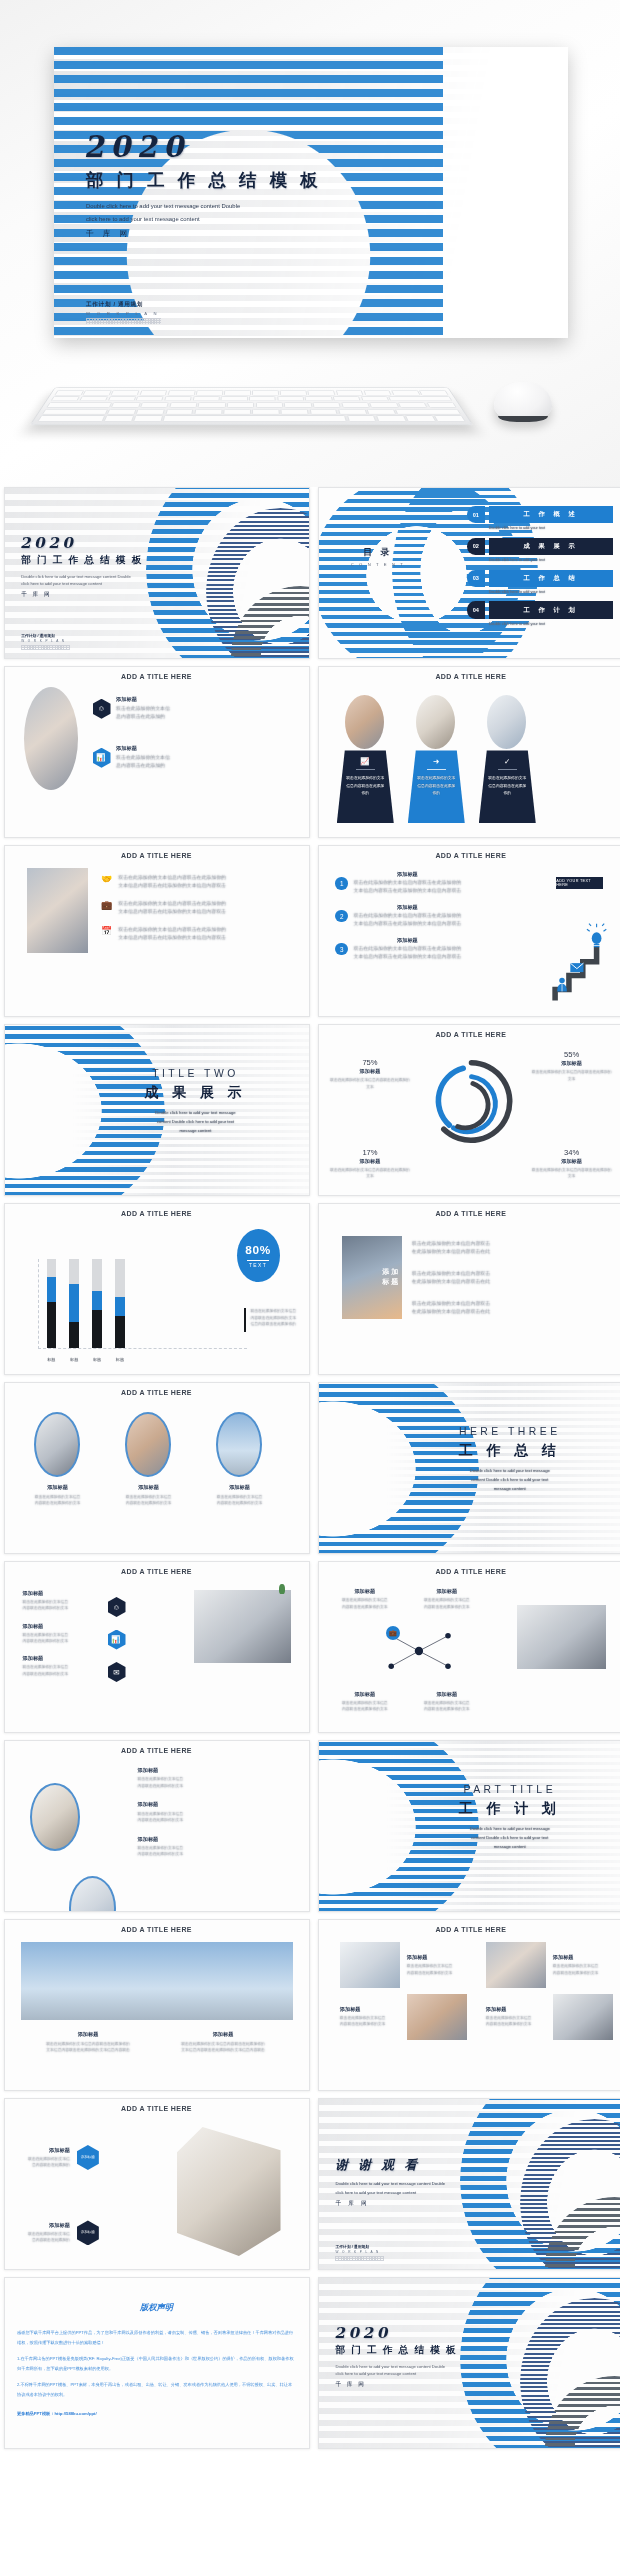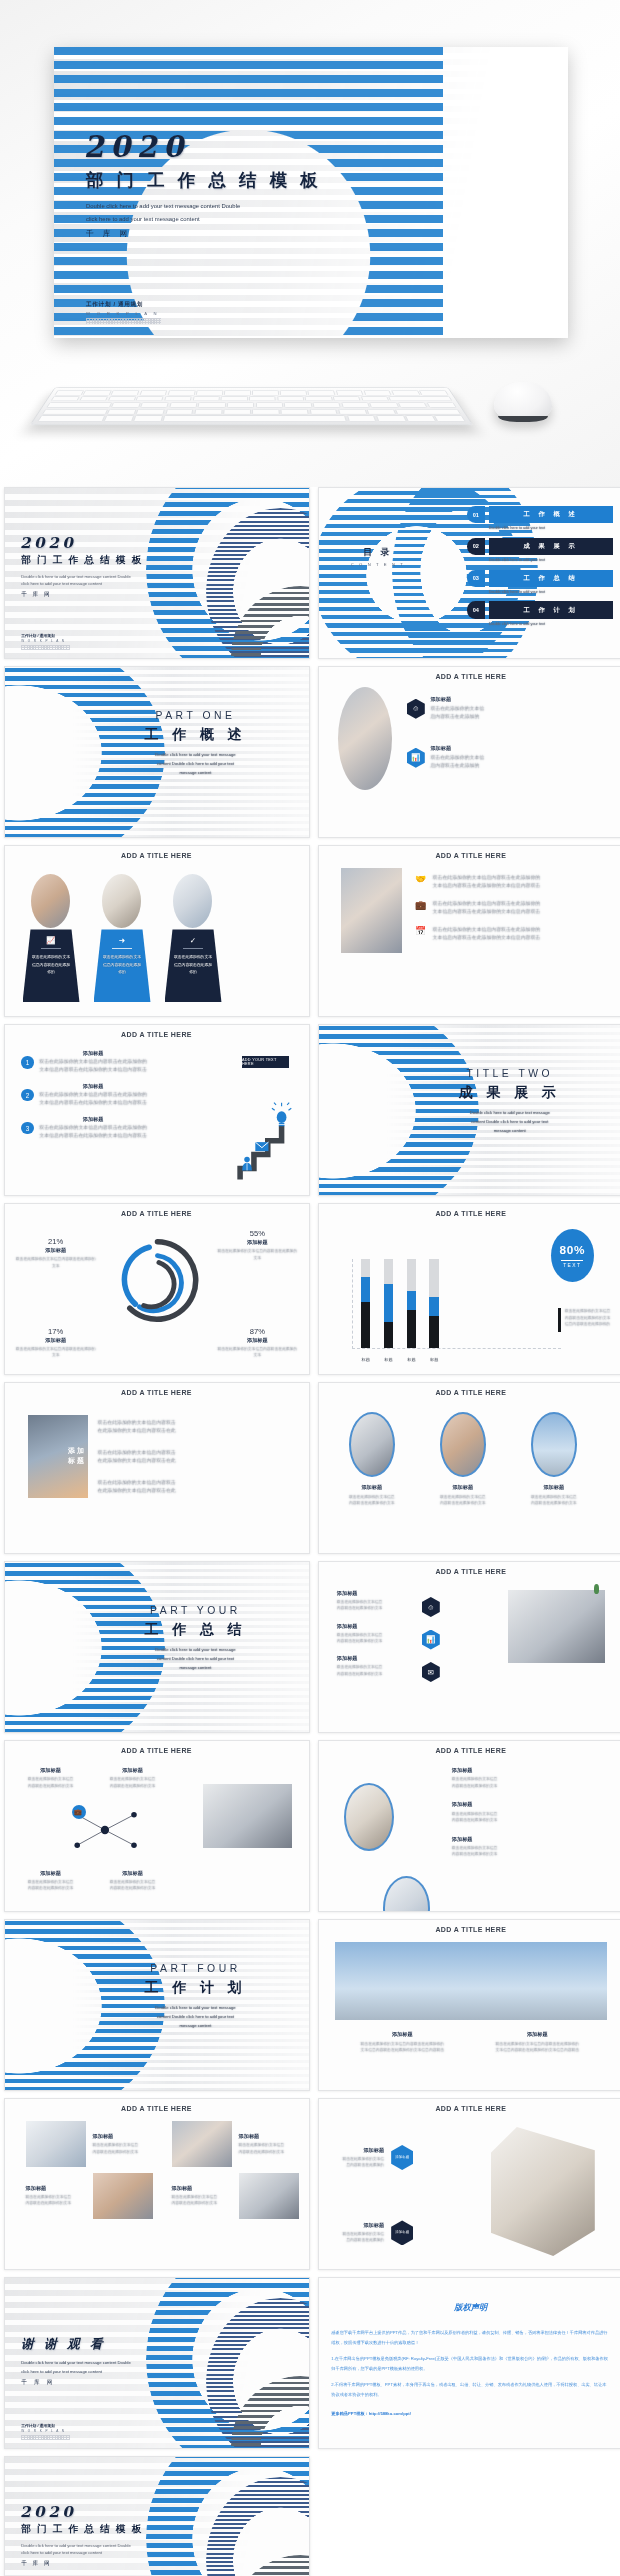--- a/index.html
+++ b/index.html
@@ -406,33 +406,20 @@
       <div class="toc-item">
         <div class="toc-num" style="background:#17233c">04</div>
         <div class="toc-pill">
           <div class="toc-bar" style="background:#17233c">工 作 计 划</div>
           <div class="toc-note blur">Double click here to add your text</div>
         </div>
       </div>
     </div>
   </div>
 
-  <div class="slide">
-    <div class="sec-stripes"></div>
-    <div class="sec-arc"></div>
-    <div class="sec-body">
-      <div class="sec-en">PART ONE</div>
-      <div class="sec-cn">工 作 概 述</div>
-      <div class="sec-desc blur">
-        <div>Double click here to add your text message</div>
-        <div>content Double click here to add your text</div>
-        <div>message content</div>
-      </div>
-    </div>
-  </div>
 
   <div class="slide">
     <div class="s-title">ADD A TITLE HERE</div>
     <div class="photo ph-people oval" style="left:19.5px;top:19.5px;width:54px;height:103px;"></div>
     <div style="position:absolute;left:88px;top:29px;display:flex;gap:5.6px;align-items:center;">
       <div class="hexicon hex-navy">☺</div>
       <div>
         <div class="sub-h">添加标题</div>
         <div class="txt-cn blur" style="margin-top:2.1px;">
           <div>双击在此添加你的文本信</div>
@@ -596,36 +583,36 @@
   <div class="slide">
     <div class="s-title">ADD A TITLE HERE</div>
     <svg style="position:absolute;left:104px;top:28px;" width="97" height="104" viewBox="0 0 140 150">
       <path d="M70 14 A56 56 0 1 1 30 110" fill="none" stroke="#3b4048" stroke-width="8" stroke-linecap="round"></path>
       <path d="M58 22 A48 48 0 0 0 38 104" fill="none" stroke="#1f7fd0" stroke-width="8" stroke-linecap="round"></path>
       <path d="M70 34 A40 40 0 1 1 44 108" fill="none" stroke="#1f7fd0" stroke-width="7" stroke-linecap="round"></path>
       <path d="M72 44 A31 31 0 1 1 50 106" fill="none" stroke="#3b4048" stroke-width="7" stroke-linecap="round"></path>
     </svg>
 
     <div style="position:absolute;left:9.7px;top:33px;width:83px;text-align:center;">
-      <div class="pct">21%</div>
+      <div class="pct">75%</div>
       <div class="sub-h" style="margin-top:1.4px;">添加标题</div>
       <div class="txt-cn blur" style="margin-top:2.1px;font-size:3.8px;">双击在此添加你的文本信息内容双击在此添加的文本</div>
     </div>
     <div style="position:absolute;right:9.7px;top:25px;width:83px;text-align:center;">
       <div class="pct">55%</div>
       <div class="sub-h" style="margin-top:1.4px;">添加标题</div>
       <div class="txt-cn blur" style="margin-top:2.1px;font-size:3.8px;">双击在此添加你的文本信息内容双击在此添加的文本</div>
     </div>
     <div style="position:absolute;left:9.7px;bottom:15.3px;width:83px;text-align:center;">
       <div class="pct">17%</div>
       <div class="sub-h" style="margin-top:1.4px;">添加标题</div>
       <div class="txt-cn blur" style="margin-top:2.1px;font-size:3.8px;">双击在此添加你的文本信息内容双击在此添加的文本</div>
     </div>
     <div style="position:absolute;right:9.7px;bottom:15.3px;width:83px;text-align:center;">
-      <div class="pct">87%</div>
+      <div class="pct">34%</div>
       <div class="sub-h" style="margin-top:1.4px;">添加标题</div>
       <div class="txt-cn blur" style="margin-top:2.1px;font-size:3.8px;">双击在此添加你的文本信息内容双击在此添加的文本</div>
     </div>
   </div>
 
   <div class="slide">
     <div class="s-title">ADD A TITLE HERE</div>
     <div style="position:absolute;left:33px;bottom:25px;width:1.4px;height:90px;border-left:0.7px dashed #c9ced6;"></div>
     <div style="position:absolute;left:33px;bottom:25px;width:209px;height:0.7px;border-top:0.7px dashed #c9ced6;"></div>
 
@@ -724,21 +711,21 @@
           <div>内容双击在此添加你的文本</div>
         </div>
       </div>
     </div>
   </div>
 
   <div class="slide">
     <div class="sec-stripes"></div>
     <div class="sec-arc"></div>
     <div class="sec-body">
-      <div class="sec-en">PART YOUR</div>
+      <div class="sec-en">HERE THREE</div>
       <div class="sec-cn">工 作 总 结</div>
       <div class="sec-desc blur">
         <div>Double click here to add your text message</div>
         <div>content Double click here to add your text</div>
         <div>message content</div>
       </div>
     </div>
   </div>
 
   <div class="slide">
@@ -846,21 +833,21 @@
           <div>内容双击在此添加你的文本</div>
         </div>
       </div>
     </div>
   </div>
 
   <div class="slide">
     <div class="sec-stripes"></div>
     <div class="sec-arc"></div>
     <div class="sec-body">
-      <div class="sec-en">PART FOUR</div>
+      <div class="sec-en">PART TITLE</div>
       <div class="sec-cn">工 作 计 划</div>
       <div class="sec-desc blur">
         <div>Double click here to add your text message</div>
         <div>content Double click here to add your text</div>
         <div>message content</div>
       </div>
     </div>
   </div>
 
   <div class="slide">

